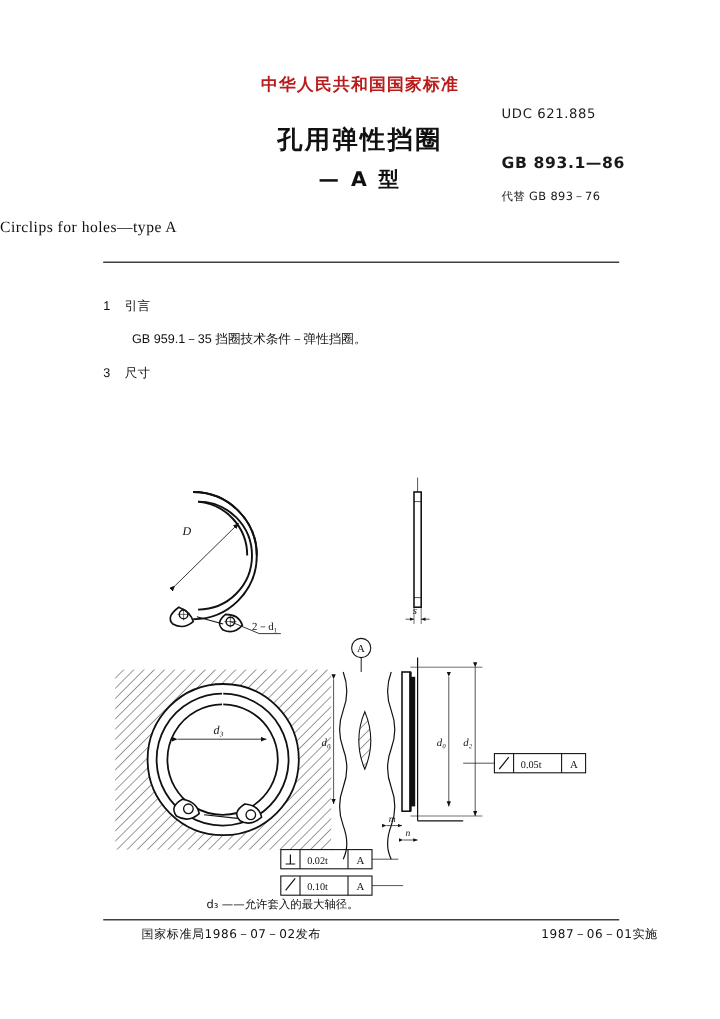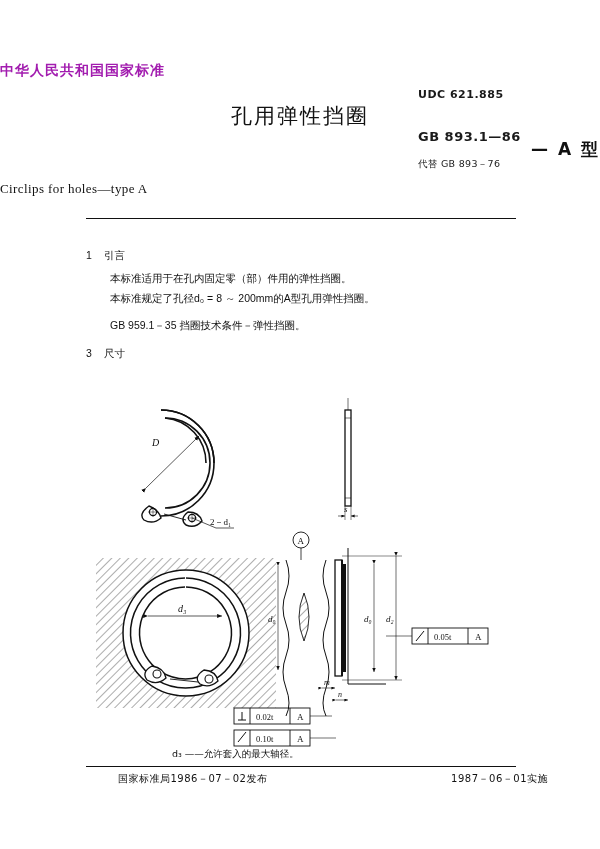--- a/index.html
+++ b/index.html
@@ -23,37 +23,38 @@
   }
 
   
   .header {
     position: absolute;
     top: 62px;
     left: 0;
     width: 600px;
   }
   .national-standard {
+    text-align: center;
     font-family: Liberation Mono, monospace;
     font-weight: bold;
     font-size: 14px;
     letter-spacing: 1px;
-    color: #a21caf;
+    color: #b91c1c;
   }
   .title-main {
     text-align: center;
     font-family: "DejaVu Sans", sans-serif;
-    font-weight: normal;
+    font-weight: bold;
     font-size: 21px;
     letter-spacing: 2px;
     margin-top: 22px;
     color: #111;
   }
   .title-sub {
-    text-align: right;
+    text-align: center;
     font-family: "DejaVu Sans", sans-serif;
     font-weight: bold;
     font-size: 17px;
     letter-spacing: 2px;
     margin-top: 8px;
     color: #111;
   }
   .title-en {
     font-family: "Liberation Serif", serif;
     font-size: 13px;
@@ -66,21 +67,21 @@
   .meta {
     position: absolute;
     top: 88px;
     right: 42px;
     width: 140px;
     text-align: left;
     font-family: "DejaVu Sans", sans-serif;
   }
   .meta .udc {
     font-size: 11px;
-    font-weight: bold;
+    font-weight: normal;
     letter-spacing: 0.5px;
   }
   .meta .gbno {
     font-size: 13px;
     font-weight: bold;
     letter-spacing: 0.5px;
     margin-top: 28px;
   }
   .meta .replaces {
     font-size: 9.5px;
@@ -183,24 +184,20 @@
     <div class="replaces">代替 GB 893－76</div>
   </div>
 
   <div class="rule-top"></div>
 
   <div class="body">
 
     <div class="sec">
       <div class="sec-head">
         <span class="num">1</span><span>引言</span>
-      </div>
-      <div class="sec-body">
-        <p>本标准适用于在孔内固定零（部）件用的弹性挡圈。</p>
-        <p>本标准规定了孔径d₀ = 8 ～ 200mm的A型孔用弹性挡圈。</p>
       </div>
     </div>
 
     <div class="sec">
       <div class="sec-body">
         <p>GB 959.1－35 挡圈技术条件－弹性挡圈。</p>
       </div>
     </div>
 
     <div class="sec">

